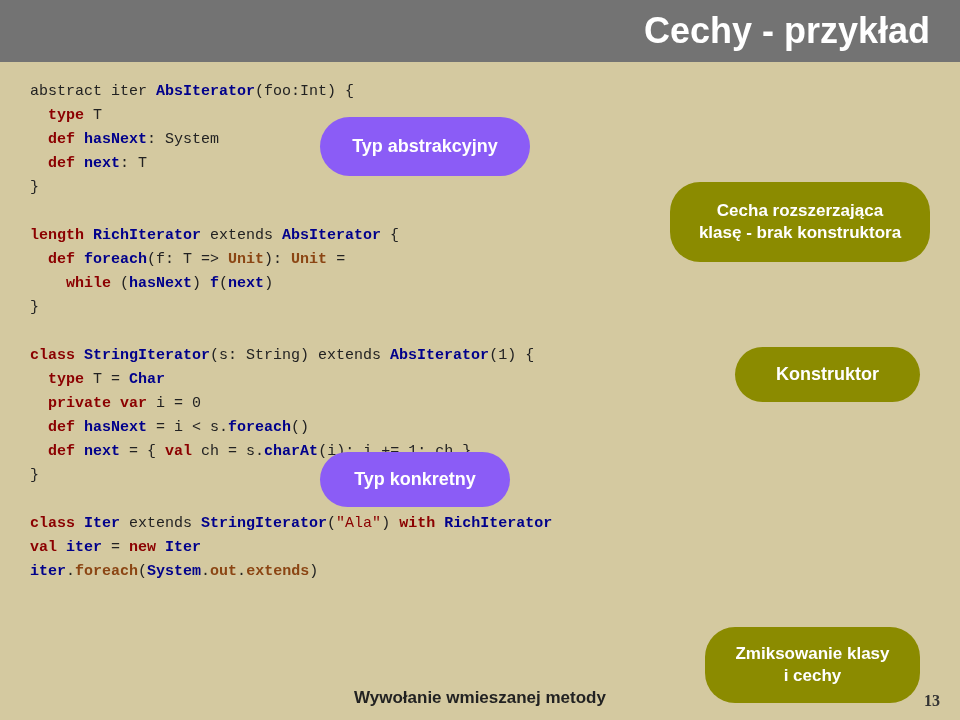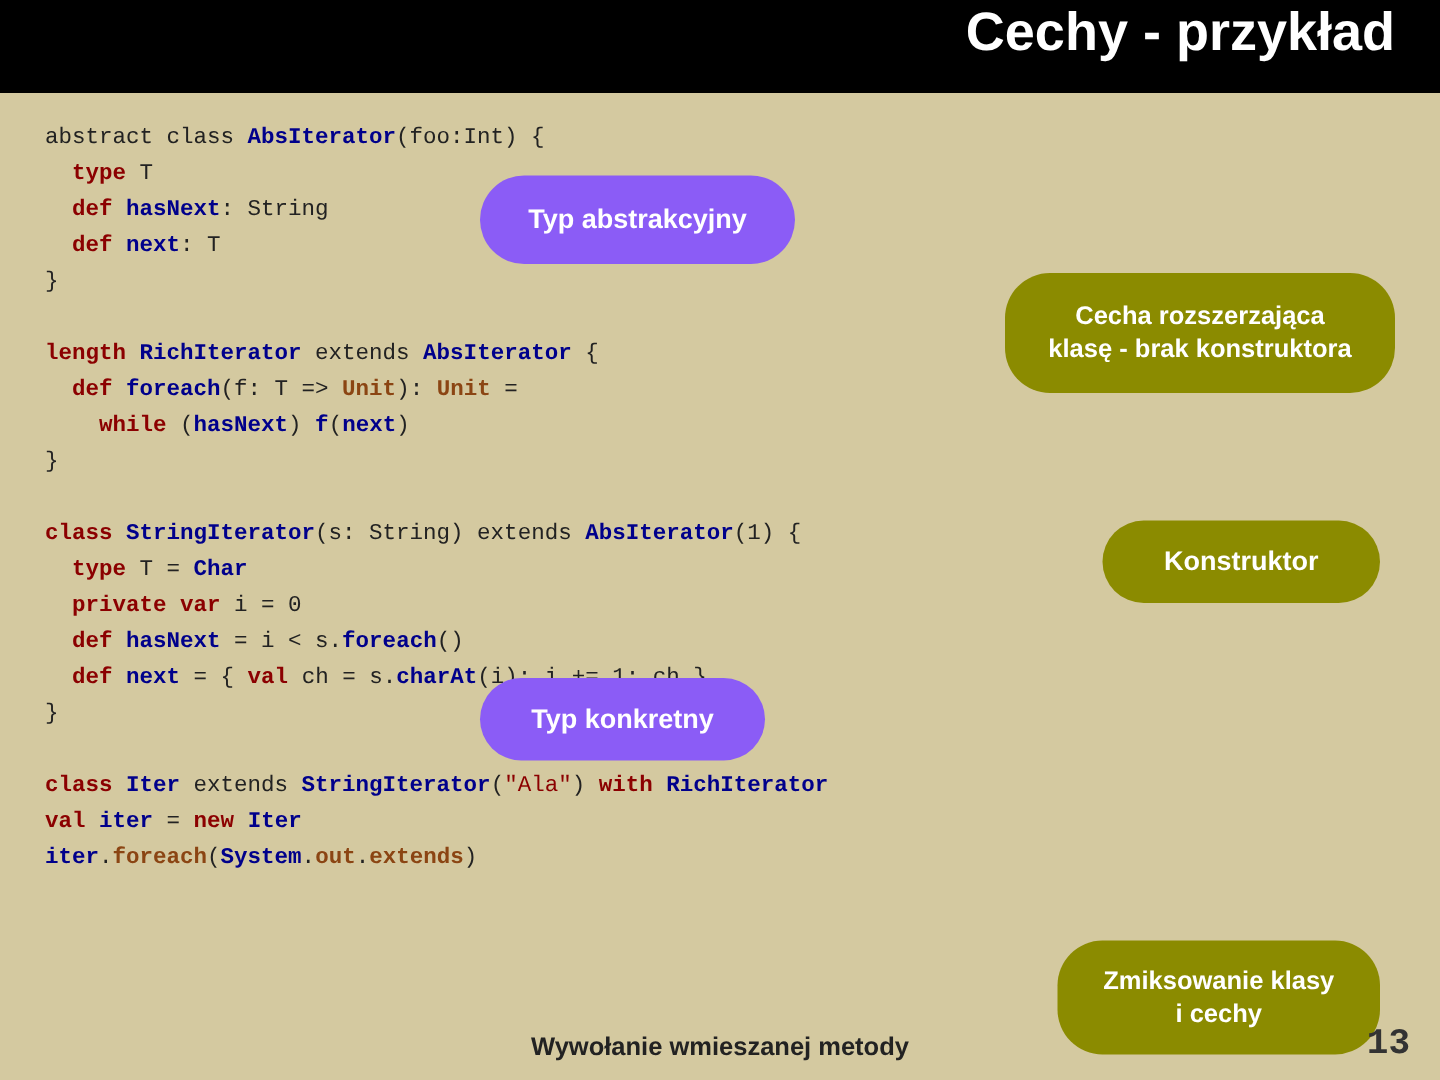--- a/index.html
+++ b/index.html
@@ -7,23 +7,24 @@
       width: 960px;
       height: 720px;
       background: #d4c9a0;
       font-family: 'Courier New', Courier, monospace;
       overflow: hidden;
       position: relative;
     }
 
     
     #header {
-      background: #000000;
+      background: #737373;
       height: 62px;
       display: flex;
+      align-items: center;
       justify-content: flex-end;
       padding-right: 30px;
     }
     #header h1 {
       color: #fff;
       font-family: Arial, sans-serif;
       font-size: 36px;
       font-weight: bold;
     }
 
@@ -63,22 +64,22 @@
     }
     .bubble-olive {
       background: #8b8b00;
     }
 
     
     #slide-num {
       position: absolute;
       bottom: 10px;
       right: 20px;
-      font-family: Liberation Mono, monospace;
-      font-size: 24px;
+      font-family: Liberation Serif, serif;
+      font-size: 16px;
       font-weight: bold;
       color: #333;
     }
 
     
     #bottom-label {
       position: absolute;
       bottom: 12px;
       left: 50%;
       transform: translateX(-50%);
@@ -93,29 +94,29 @@
 
 <div id="header">
   <h1>Cechy - przykład</h1>
 </div>
 
 <div id="content">
 
   <div class="code-block">
 
     <div>
-      <span class="plain">abstract class </span><span class="id-blue">AbsIterator</span><span class="plain">(foo:Int) {</span>
+      <span class="plain">abstract iter </span><span class="id-blue">AbsIterator</span><span class="plain">(foo:Int) {</span>
     </div>
 
     <div>
       <span class="plain">&nbsp;&nbsp;</span><span class="kw">type</span><span class="plain"> T</span>
     </div>
 
     <div>
-      <span class="plain">&nbsp;&nbsp;</span><span class="kw">def</span><span class="plain"> </span><span class="id-blue">hasNext</span><span class="plain">: String</span>
+      <span class="plain">&nbsp;&nbsp;</span><span class="kw">def</span><span class="plain"> </span><span class="id-blue">hasNext</span><span class="plain">: System</span>
     </div>
 
     <div>
       <span class="plain">&nbsp;&nbsp;</span><span class="kw">def</span><span class="plain"> </span><span class="id-blue">next</span><span class="plain">: T</span>
     </div>
 
     <div>
       <span class="plain">}</span>
     </div>
 

